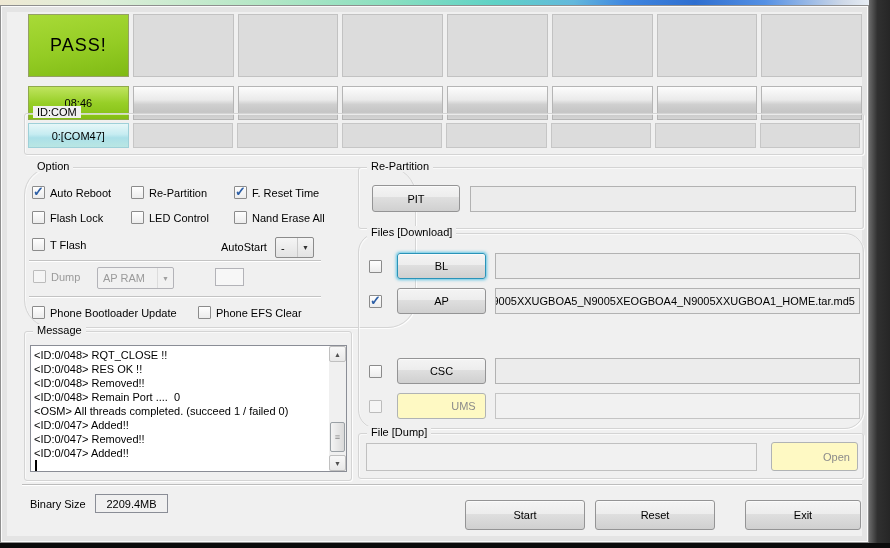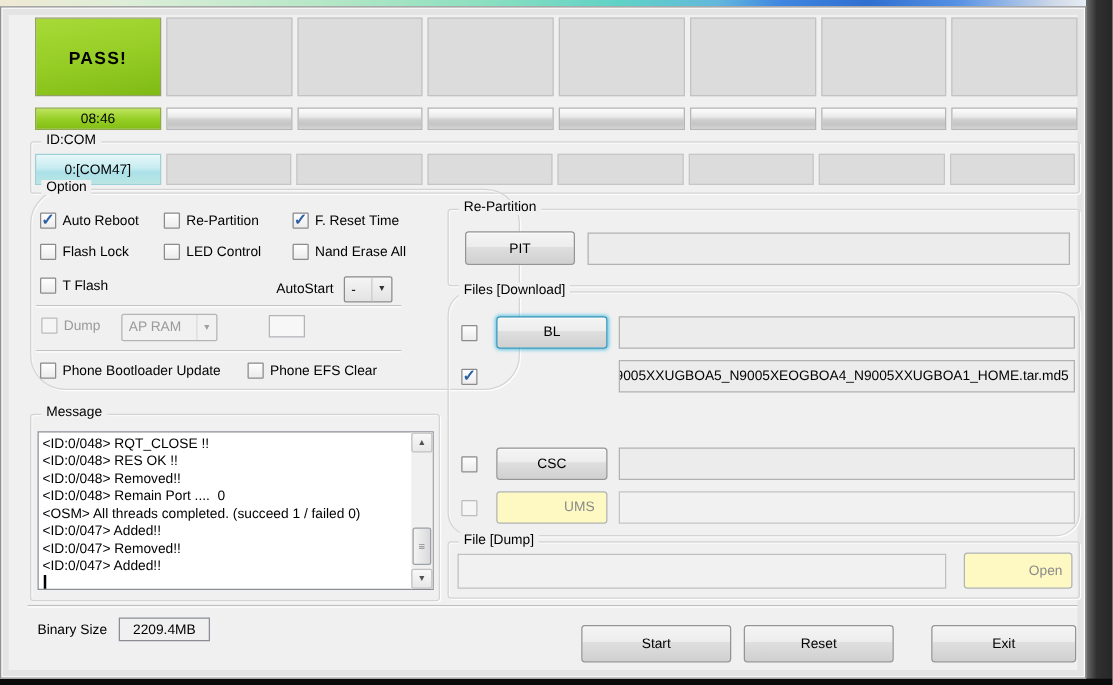--- a/index.html
+++ b/index.html
@@ -12,41 +12,41 @@
   .right-band { position:absolute; left:869px; top:0; width:21px; height:543px; background:linear-gradient(90deg,#6a6a6a,#303030 40%,#262626); }
 
   .window { position:absolute; left:0; top:5px; width:869px; height:538px; background:#f0f0f0;
     box-shadow: inset 0 0 0 1px #8f8f8f, inset 0 0 0 2px #fbfbfb, inset 0 0 0 7px #e4e4e4; }
 
   
   .big-row { position:absolute; left:28px; top:9px; width:834px; height:63px;
     display:grid; grid-template-columns:repeat(8,1fr); gap:4px; }
   .big-cell { background:#dcdcdc; border:1px solid #c2c2c2; display:flex; align-items:center; justify-content:center; }
   .big-cell.pass { background:linear-gradient(170deg,#a8da37 0%,#94cc24 55%,#7fba14 100%); border:1px solid #95a066;
-    font-weight:bold; font-size:14px; letter-spacing:1px; }
-
-  .prog-row { position:absolute; left:28px; top:81px; width:834px; height:18px;
+    font-weight:normal; font-size:18px; letter-spacing:1px; }
+
+  .prog-row { position:absolute; left:28px; top:81px; width:834px; height:34px;
     display:grid; grid-template-columns:repeat(8,1fr); gap:4px; }
   .prog { background:linear-gradient(180deg,#fdfdfd 0%,#eaeaea 40%,#cfcfcf 55%,#c5c5c5 78%,#d4d4d4 100%); border:1px solid #b5b5b5;
     display:flex; align-items:center; justify-content:center; }
   .prog.pass { background:linear-gradient(180deg,#bfe45f 0%,#97cf27 50%,#84be14 100%); border:1px solid #8fa94b; }
 
   
   .group { position:absolute; border:1px solid #d4d4d4; border-radius:3px;
     box-shadow:1px 1px 0 rgba(255,255,255,0.85), inset 1px 1px 0 rgba(255,255,255,0.6); }
   .glabel { position:absolute; top:-8px; left:8px; background:#f0f0f0; padding:0 4px; white-space:nowrap; }
 
   .idcom-group { left:24px; top:108px; width:840px; height:42px; }
   .idcom-row { position:absolute; left:3px; right:3px; top:9px; height:25px;
     display:grid; grid-template-columns:repeat(8,1fr); gap:4px; }
   .idcom-cell { background:#dcdcdc; border:1px solid #c6c6c6; display:flex; align-items:center; justify-content:center; }
   .idcom-cell.active { background:linear-gradient(180deg,#e6f7f8 0%,#c6ecf1 45%,#abe0e8 60%,#b9e6e3 100%); border:1px solid #9ed0d8; }
 
   
-  .option-group { left:24px; top:146px; width:392px; height:161px;border-radius:28px; }
+  .option-group { left:24px; top:162px; width:392px; height:161px;border-radius:28px; }
   .opt-item { position:absolute; display:flex; align-items:center; gap:5px; white-space:nowrap; }
   .cb { position:relative; width:13px; height:13px; background:linear-gradient(#fefefe,#ececec); border:1px solid #8b8b8b; border-radius:1px; flex:0 0 13px; }
   .cb.checked::after { content:"✓"; position:absolute; left:0px; top:-3px; color:#2d5fa6; font-size:13px; font-weight:bold; }
   .cb.disabled { border-color:#bcbcbc; background:#f5f5f5; }
   .hline { position:absolute; border-top:1px solid #c3c3c3; border-bottom:1px solid #ffffff; }
   .combo { position:absolute; display:flex; align-items:center; background:linear-gradient(#f5f5f5,#e3e3e3); border:1px solid #8b8b8b; border-radius:2px; padding-left:5px; }
   .combo .arrow-zone { position:absolute; right:0; top:0; bottom:0; width:16px; display:flex; align-items:center; justify-content:center; border-left:1px solid #c9c9c9; font-size:7px; color:#333; }
   .combo.disabled { color:#9a9a9a; border-color:#b3b3b8; background:#f1f1f1; }
   .combo.disabled .arrow-zone { color:#a0a0a0; border-left-color:#dcdcdc; }
   .sizebox { position:absolute; background:#f7f7f7; border:1px solid #b3b3b8; }
@@ -238,20 +238,21 @@
     <div class="frow" style="top:19px;">
       <span class="cb"></span>
       <div class="btn fbtn focused">BL</div>
       <div class="tfield pathfield">
           <span></span>
         </div>
     </div>
 
     <div class="frow" style="top:54px;">
       <span class="cb checked"></span>
+      <div class="btn fbtn">AP</div>
       <div class="tfield pathfield">
           <span>nda\N9005XXUGBOA5_N9005XEOGBOA4_N9005XXUGBOA1_HOME.tar.md5</span>
         </div>
     </div>
 
 
     <div class="frow" style="top:124px;">
       <span class="cb"></span>
       <div class="btn fbtn">CSC</div>
       <div class="tfield pathfield">

